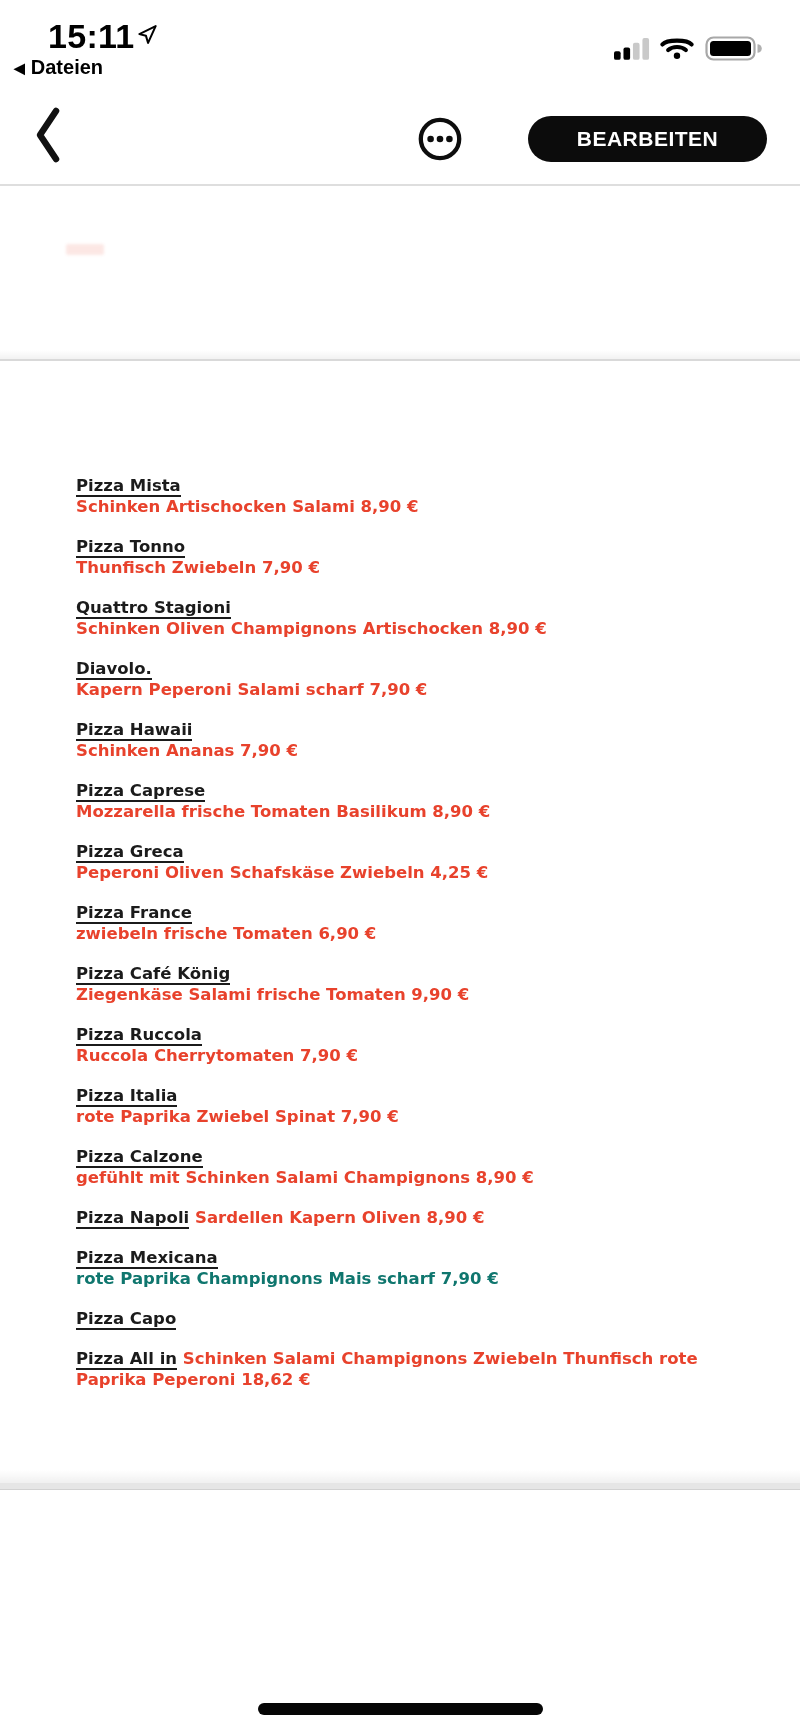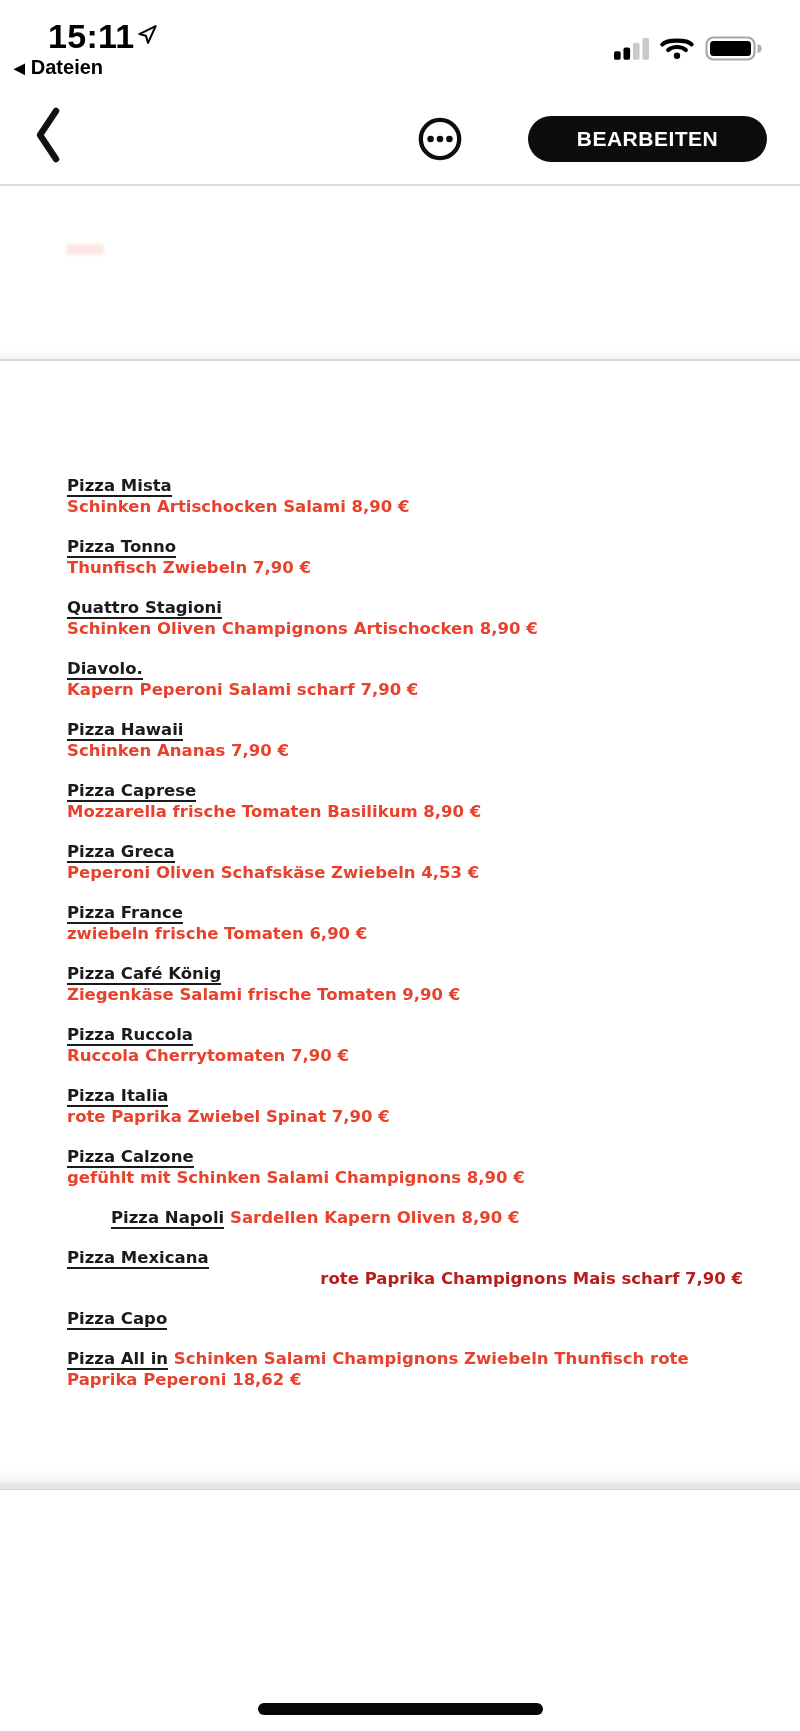--- a/index.html
+++ b/index.html
@@ -28,21 +28,21 @@
                 background:linear-gradient(180deg, rgba(0,0,0,0) 0%, rgba(0,0,0,0.05) 100%);
                 border-bottom:2px solid #d9d9d9; }
   .page-sep-2a { position:absolute; left:0; top:1470px; width:800px; height:13px;
                  background:linear-gradient(180deg, rgba(0,0,0,0) 0%, rgba(0,0,0,0.06) 100%); }
   .page-sep-2b { position:absolute; left:0; top:1483px; width:800px; height:7px;
                  background:#e6e6e6; border-bottom:1px solid #d2d2d2; }
   .faded-artifact { position:absolute; left:66px; top:244px; width:38px; height:11px;
                     border-radius:2px; opacity:0.12; filter:blur(1.5px); }
 
   
-  .menu { position:absolute; left:67px; top:475px; width:676px;
+  .menu { position:absolute; left:76px; top:475px; width:676px;
           font-family:"DejaVu Sans", sans-serif; font-size:16.5px; font-weight:700; line-height:21px; }
   .menu-item { margin-bottom:19px; }
   .menu-item .name { border-bottom:2px solid currentColor; }
   .menu-item .desc { display:block; }
   .menu-item.inline .desc { display:inline; }
   .menu-item.inline .desc::before { content:"\00a0"; }
 
   
   .home-indicator { position:absolute; left:258px; top:1703px; width:285px; height:12px;
                     border-radius:6.5px; background:#060606; cursor:grab; }
@@ -115,21 +115,21 @@
 
       <p class="menu-item">
         <span class="name" style="color: rgb(27, 27, 27);">Pizza Hawaii</span><span class="desc" style="color: rgb(232, 66, 44);">Schinken Ananas 7,90 €</span>
       </p>
 
       <p class="menu-item">
         <span class="name" style="color: rgb(27, 27, 27);">Pizza Caprese</span><span class="desc" style="color: rgb(232, 66, 44);">Mozzarella frische Tomaten Basilikum 8,90 €</span>
       </p>
 
       <p class="menu-item">
-        <span class="name" style="color: rgb(27, 27, 27);">Pizza Greca</span><span class="desc" style="color: rgb(232, 66, 44);">Peperoni Oliven Schafskäse Zwiebeln 4,53 €</span>
+        <span class="name" style="color: rgb(27, 27, 27);">Pizza Greca</span><span class="desc" style="color: rgb(232, 66, 44);">Peperoni Oliven Schafskäse Zwiebeln 4,25 €</span>
       </p>
 
       <p class="menu-item">
         <span class="name" style="color: rgb(27, 27, 27);">Pizza France</span><span class="desc" style="color: rgb(232, 66, 44);">zwiebeln frische Tomaten 6,90 €</span>
       </p>
 
       <p class="menu-item">
         <span class="name" style="color: rgb(27, 27, 27);">Pizza Café König</span><span class="desc" style="color: rgb(232, 66, 44);">Ziegenkäse Salami frische Tomaten 9,90 €</span>
       </p>
 
@@ -139,25 +139,25 @@
 
       <p class="menu-item">
         <span class="name" style="color: rgb(27, 27, 27);">Pizza Italia</span><span class="desc" style="color: rgb(232, 66, 44);">rote Paprika Zwiebel Spinat 7,90 €</span>
       </p>
 
       <p class="menu-item">
         <span class="name" style="color: rgb(27, 27, 27);">Pizza Calzone</span><span class="desc" style="color: rgb(232, 66, 44);">gefühlt mit Schinken Salami Champignons 8,90 €</span>
       </p>
 
       <p class="menu-item inline">
-        <span class="name" style="color: rgb(27, 27, 27); margin-left: 44px;">Pizza Napoli</span><span class="desc" style="color: rgb(232, 66, 44);">Sardellen Kapern Oliven 8,90 €</span>
+        <span class="name" style="color: rgb(27, 27, 27);">Pizza Napoli</span><span class="desc" style="color: rgb(232, 66, 44);">Sardellen Kapern Oliven 8,90 €</span>
       </p>
 
       <p class="menu-item">
-        <span class="name" style="color: rgb(27, 27, 27);">Pizza Mexicana</span><span class="desc" style="color: #b91c1c; text-align: right;">rote Paprika Champignons Mais scharf 7,90 €</span>
+        <span class="name" style="color: rgb(27, 27, 27);">Pizza Mexicana</span><span class="desc" style="color: #0f766e;">rote Paprika Champignons Mais scharf 7,90 €</span>
       </p>
 
       <p class="menu-item">
         <span class="name" style="color: rgb(27, 27, 27);">Pizza Capo</span>
       </p>
 
       <p class="menu-item inline">
         <span class="name" style="color: rgb(27, 27, 27);">Pizza All in</span><span class="desc" style="color: rgb(232, 66, 44);">Schinken Salami Champignons Zwiebeln Thunfisch rote Paprika Peperoni 18,62 €</span>
       </p>
     </div>

